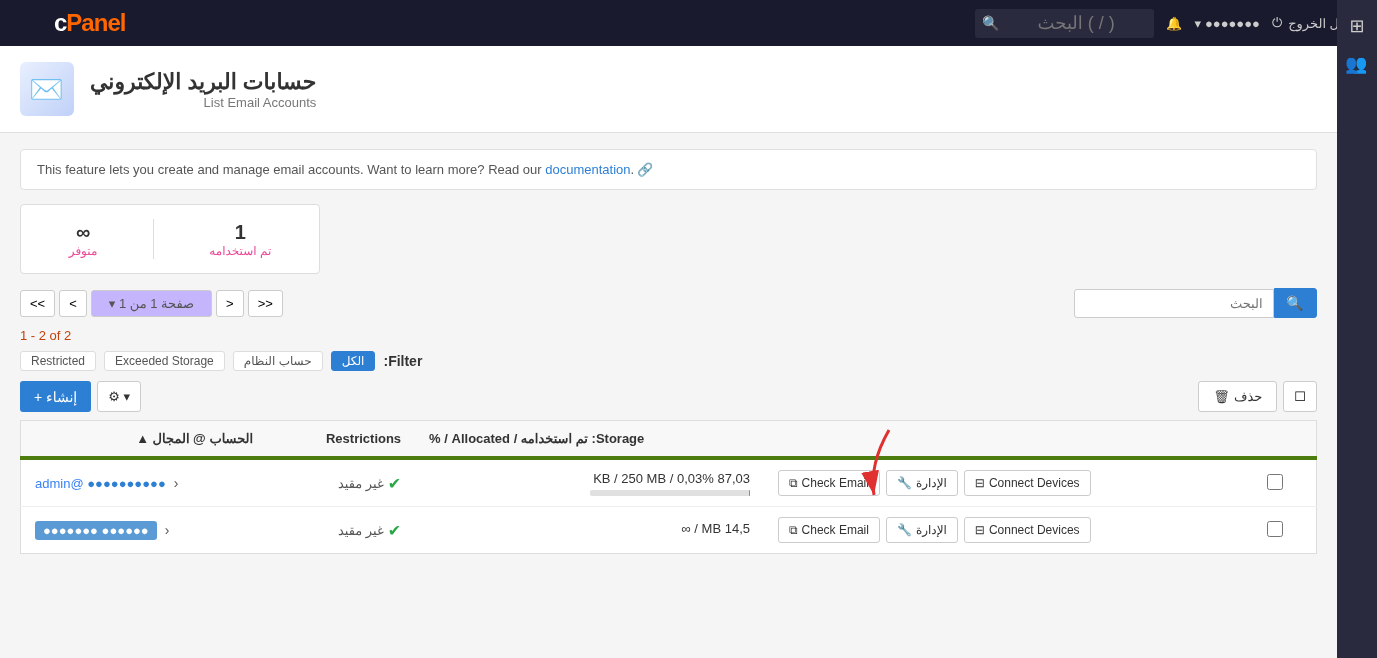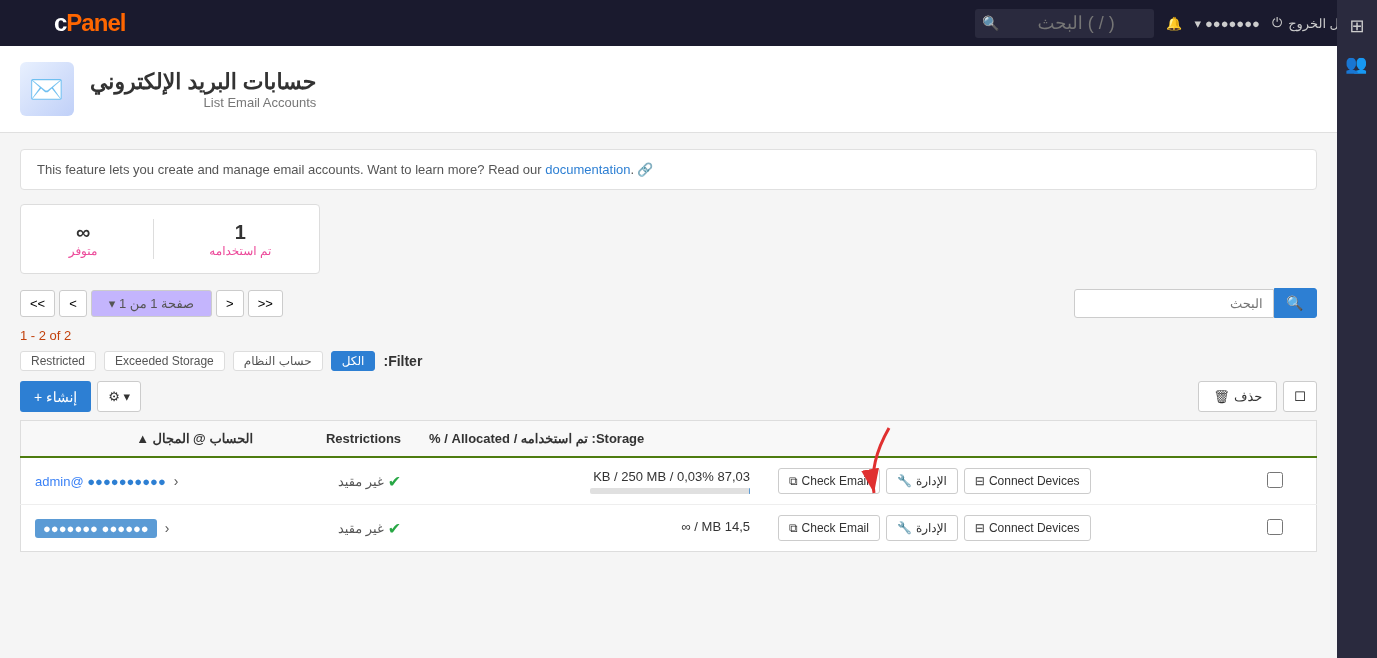--- a/index.html
+++ b/index.html
@@ -340,21 +340,21 @@
     
     .email-table {
       width: 100%;
       background: #fff;
       border: 1px solid #ddd;
       border-collapse: collapse;
     }
     .email-table th {
       padding: 10px 14px;
       background: #f8f8f8;
-      border-bottom: 2px solid #4d7c0f;
+      border-bottom: 4px solid #4d7c0f;
       font-size: 13px;
       color: #333;
       text-align: right;
       direction: rtl;
     }
     .email-table td {
       padding: 10px 14px;
       border-bottom: 1px solid #eee;
       font-size: 13px;
       vertical-align: middle;

